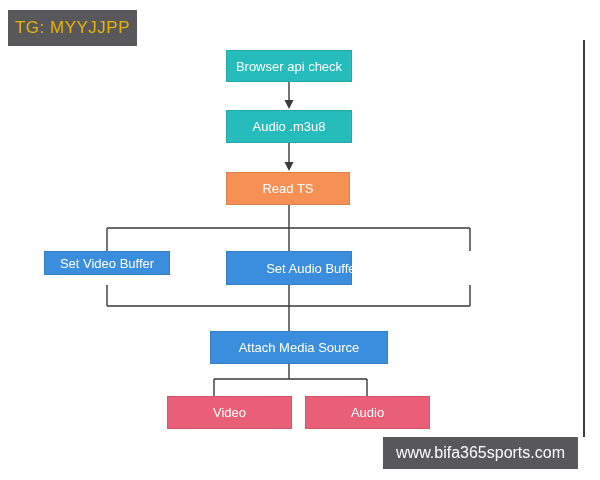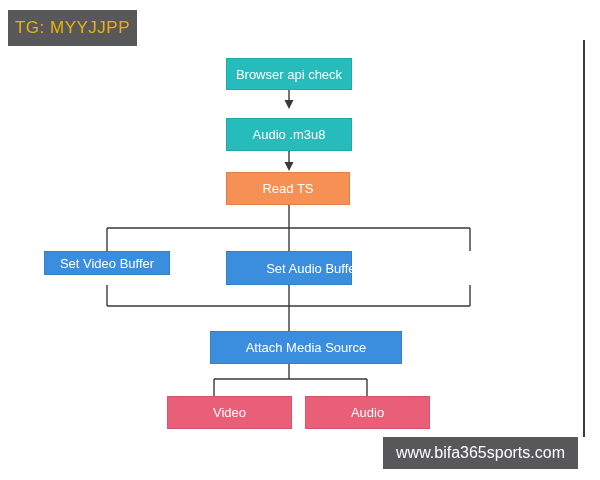--- a/index.html
+++ b/index.html
@@ -16,32 +16,32 @@
     display: flex;
     align-items: center;
     justify-content: center;
     color: #ffffff;
     font-size: 13px;
     box-sizing: border-box;
     border: 1px solid rgba(0,0,0,0.10);
     text-align: center;
     white-space: nowrap;
   }
-  .teal   { background: var(--teal,   #26bcbc); margin-top: 8px; }
+  .teal   { background: var(--teal,   #26bcbc); }
   .orange { background: var(--orange, #f79055); }
   .blue   { background: var(--blue,   #3b8ede); }
   .pink   { background: var(--pink,   #ea5f78); }
 
   #node-browser { left:226px; top:50px;  width:126px; height:32px; }
   #node-load    { left:226px; top:110px; width:126px; height:33px; }
   #node-read    { left:226px; top:172px; width:124px; height:33px; }
   #node-vbuf    { left:44px;  top:251px; width:126px; height:24px; }
   #node-abuf    { left:226px; top:251px; width:126px; height:34px;padding-left:48px; }
   #node-sbuf    { left:407px; top:251px; width:126px; height:34px; }
-  #node-attach  { left:210px; top:331px; width:192px; height:33px; }
+  #node-attach  { left:210px; top:331px; width:178px; height:33px; }
   #node-video   { left:152px; top:396px; width:125px; height:33px;margin-left:15px; }
   #node-audio   { left:305px; top:396px; width:125px; height:33px; }
 
   .tag-label {
     position: absolute;
     left: 8px; top: 10px;
     width: 129px; height: 36px;
     background: var(--label_bg, #58585a);
     color: #eab308;
     font-size: 17px;

